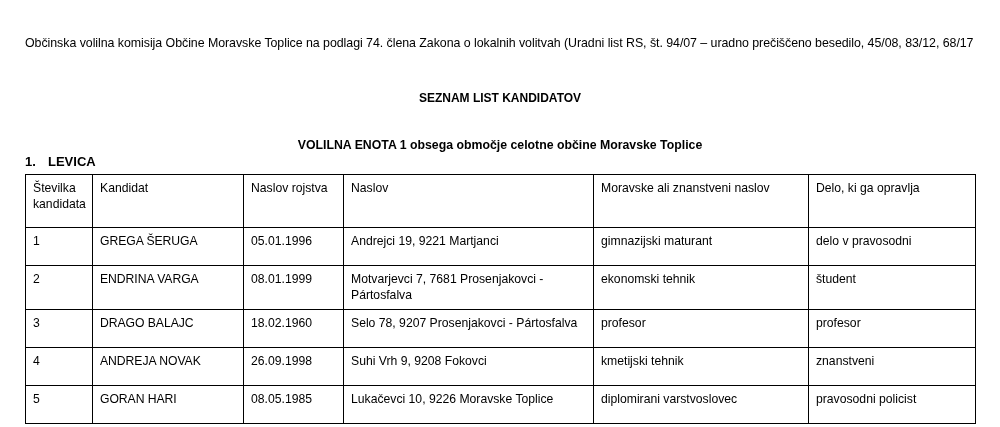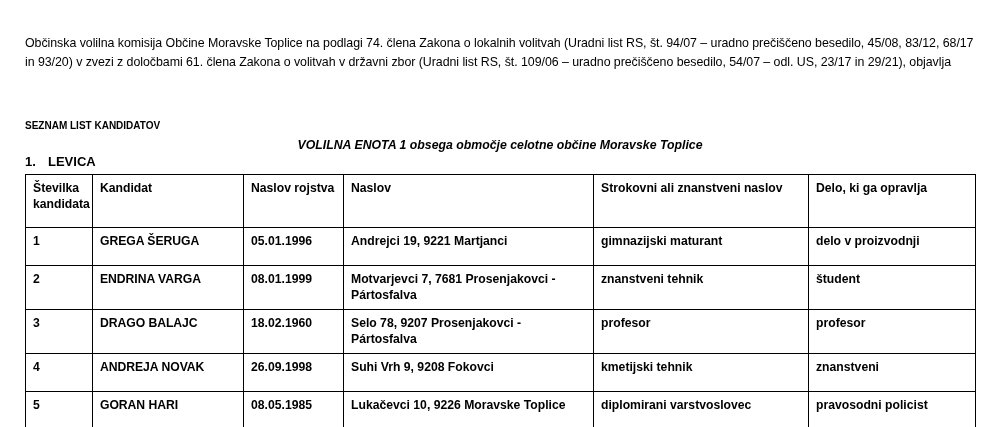--- a/index.html
+++ b/index.html
@@ -41,40 +41,39 @@
     display: block;
     white-space: nowrap;
   }
 
   
   .title-block {
     position: absolute;
     left: 25px;
     top: 84px;
     width: 950px;
-    font-weight: bold;
-    font-size: 10px;
+    text-align: center;
+    font-weight: bold;
+    font-size: 12px;
     line-height: 18.5px;
-    margin-top: 28px;
   }
   .title-block .t-line {
     display: block;
     white-space: nowrap;
   }
 
   .unit-line {
     position: absolute;
     left: 25px;
     top: 133px;
     width: 950px;
     text-align: center;
     font-weight: bold;
     font-size: 12.3px;
     white-space: nowrap;
-    font-style: italic;
   }
 
   
   .list-heading {
     position: absolute;
     left: 25px;
     top: 149px;
     font-weight: bold;
     font-size: 13px;
     white-space: nowrap;
@@ -96,21 +95,21 @@
     border-collapse: collapse;
     table-layout: fixed;
     font-size: 12.2px;
   }
   table.cand-table th,
   table.cand-table td {
     border: 1.3px solid #000000;
     vertical-align: top;
     padding: 6px 6px 6px 7px;
     text-align: left;
-    font-weight: bold;
+    font-weight: normal;
     line-height: 15.5px;
   }
   table.cand-table thead th {
     height: 40px;
   }
   table.cand-table tbody td {
     height: 25px;
   }
   td.cand-name {
     font-weight: bold;
@@ -123,21 +122,20 @@
   .col-edu    { width: 215px; }
   .col-job    { width: 167px; }
 </style>
 </head>
 <body>
 
 <div class="page">
 
   <div class="intro">
     <span class="ln">Občinska volilna komisija Občine Moravske Toplice na podlagi 74. člena Zakona o lokalnih volitvah (Uradni list RS, št. 94/07 – uradno prečiščeno besedilo, 45/08, 83/12, 68/17</span>
-    <span class="ln">in 93/20) v zvezi z določbami 61. člena Zakona o volitvah v državni zbor (Uradni list RS, št. 109/06 – uradno prečiščeno besedilo, 54/07 – odl. US,  23/17 in 29/21), objavlja</span>
   </div>
 
   <div class="title-block">
     <span class="t-line">SEZNAM LIST KANDIDATOV</span>
   </div>
 
   <div class="unit-line">VOLILNA ENOTA 1 obsega območje celotne občine Moravske Toplice</div>
 
   <div class="list-heading">
     <span class="lh-num">1.</span><span class="lh-name">LEVICA</span>
@@ -151,39 +149,39 @@
       <col class="col-addr">
       <col class="col-edu">
       <col class="col-job">
     </colgroup>
     <thead>
       <tr>
         <th>Številka kandidata</th>
         <th>Kandidat</th>
         <th>Naslov rojstva</th>
         <th>Naslov</th>
-        <th>Strokovni ali znanstveni naslov</th>
+        <th>Moravske ali znanstveni naslov</th>
         <th>Delo, ki ga opravlja</th>
       </tr>
     </thead>
     <tbody>
       <tr>
         <td>1</td>
         <td class="cand-name">GREGA ŠERUGA</td>
         <td>05.01.1996</td>
         <td>Andrejci 19, 9221 Martjanci</td>
         <td>gimnazijski maturant</td>
-        <td>delo v proizvodnji</td>
+        <td>delo v pravosodni</td>
       </tr>
       <tr>
         <td>2</td>
         <td class="cand-name">ENDRINA VARGA</td>
         <td>08.01.1999</td>
         <td>Motvarjevci 7, 7681 Prosenjakovci - Pártosfalva</td>
-        <td>znanstveni tehnik</td>
+        <td>ekonomski tehnik</td>
         <td>študent</td>
       </tr>
       <tr>
         <td>3</td>
         <td class="cand-name">DRAGO BALAJC</td>
         <td>18.02.1960</td>
         <td>Selo 78, 9207 Prosenjakovci - Pártosfalva</td>
         <td>profesor</td>
         <td>profesor</td>
       </tr>

